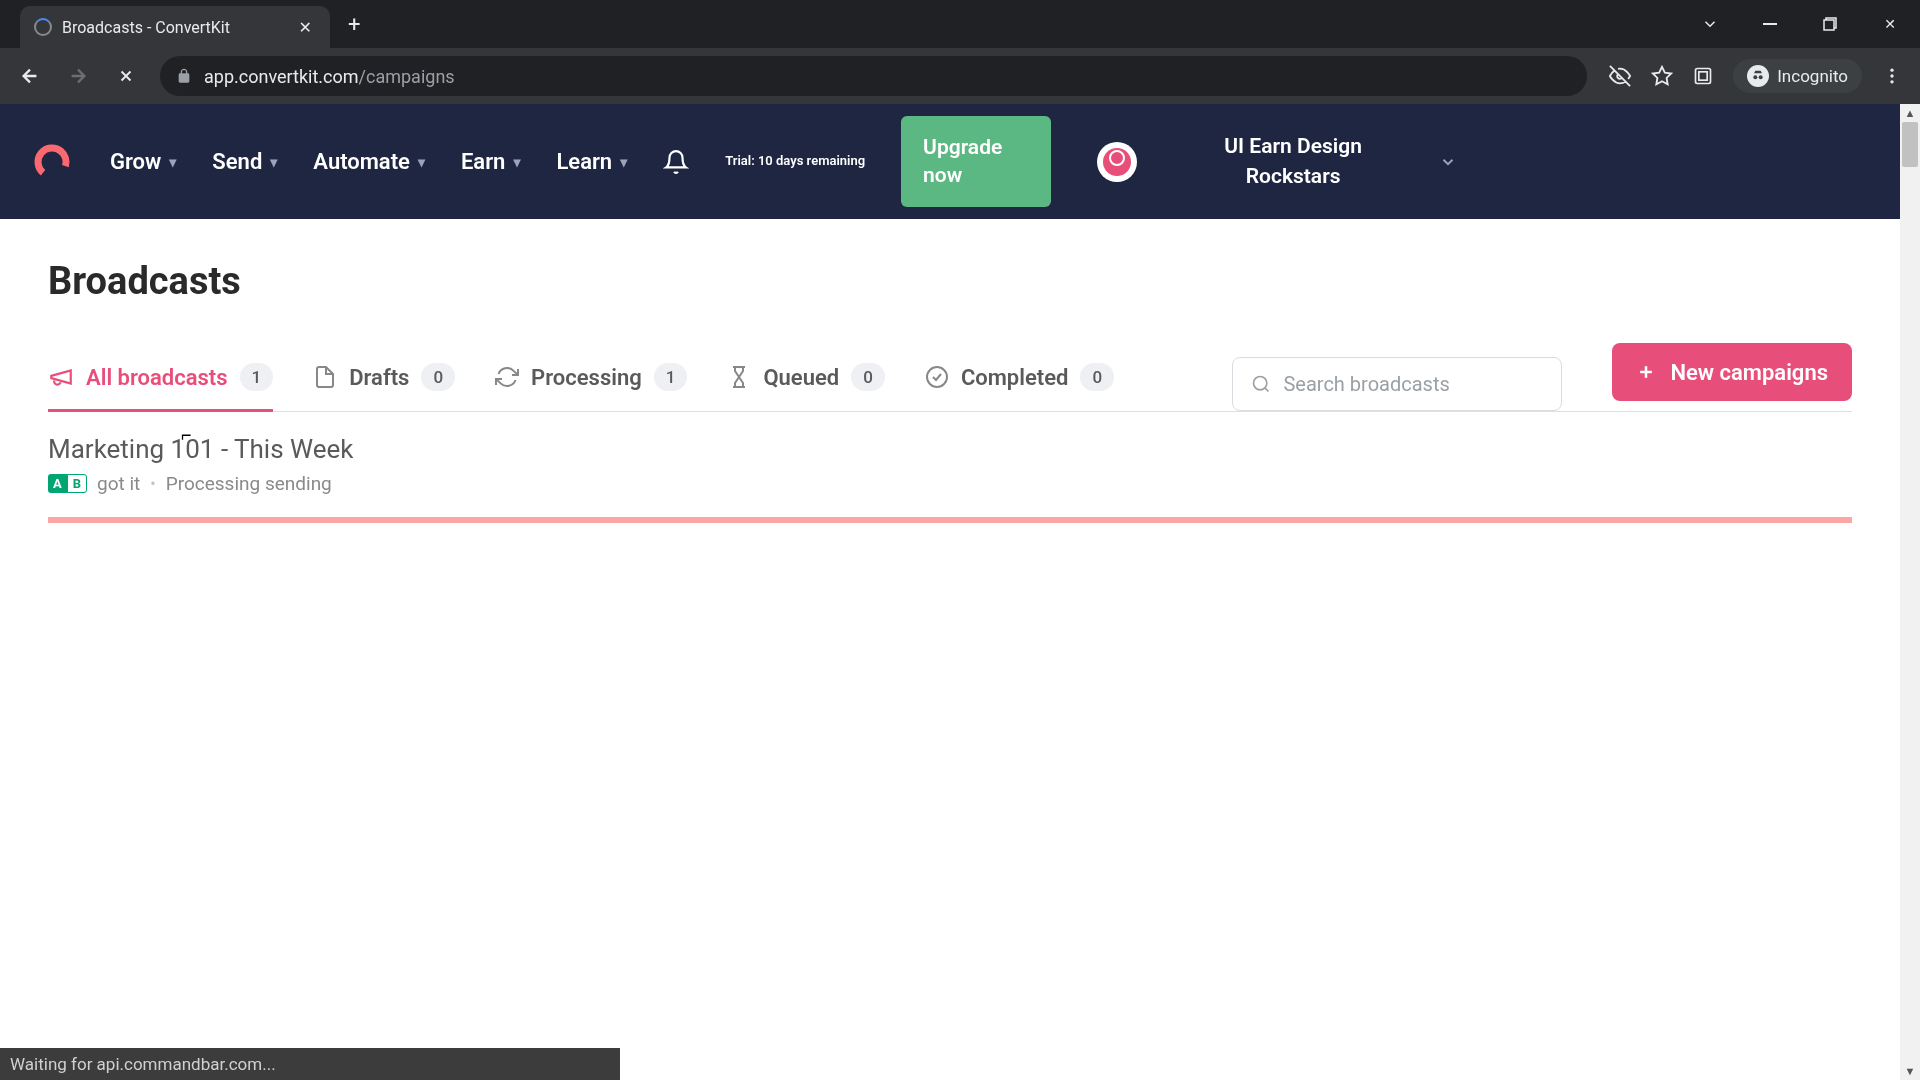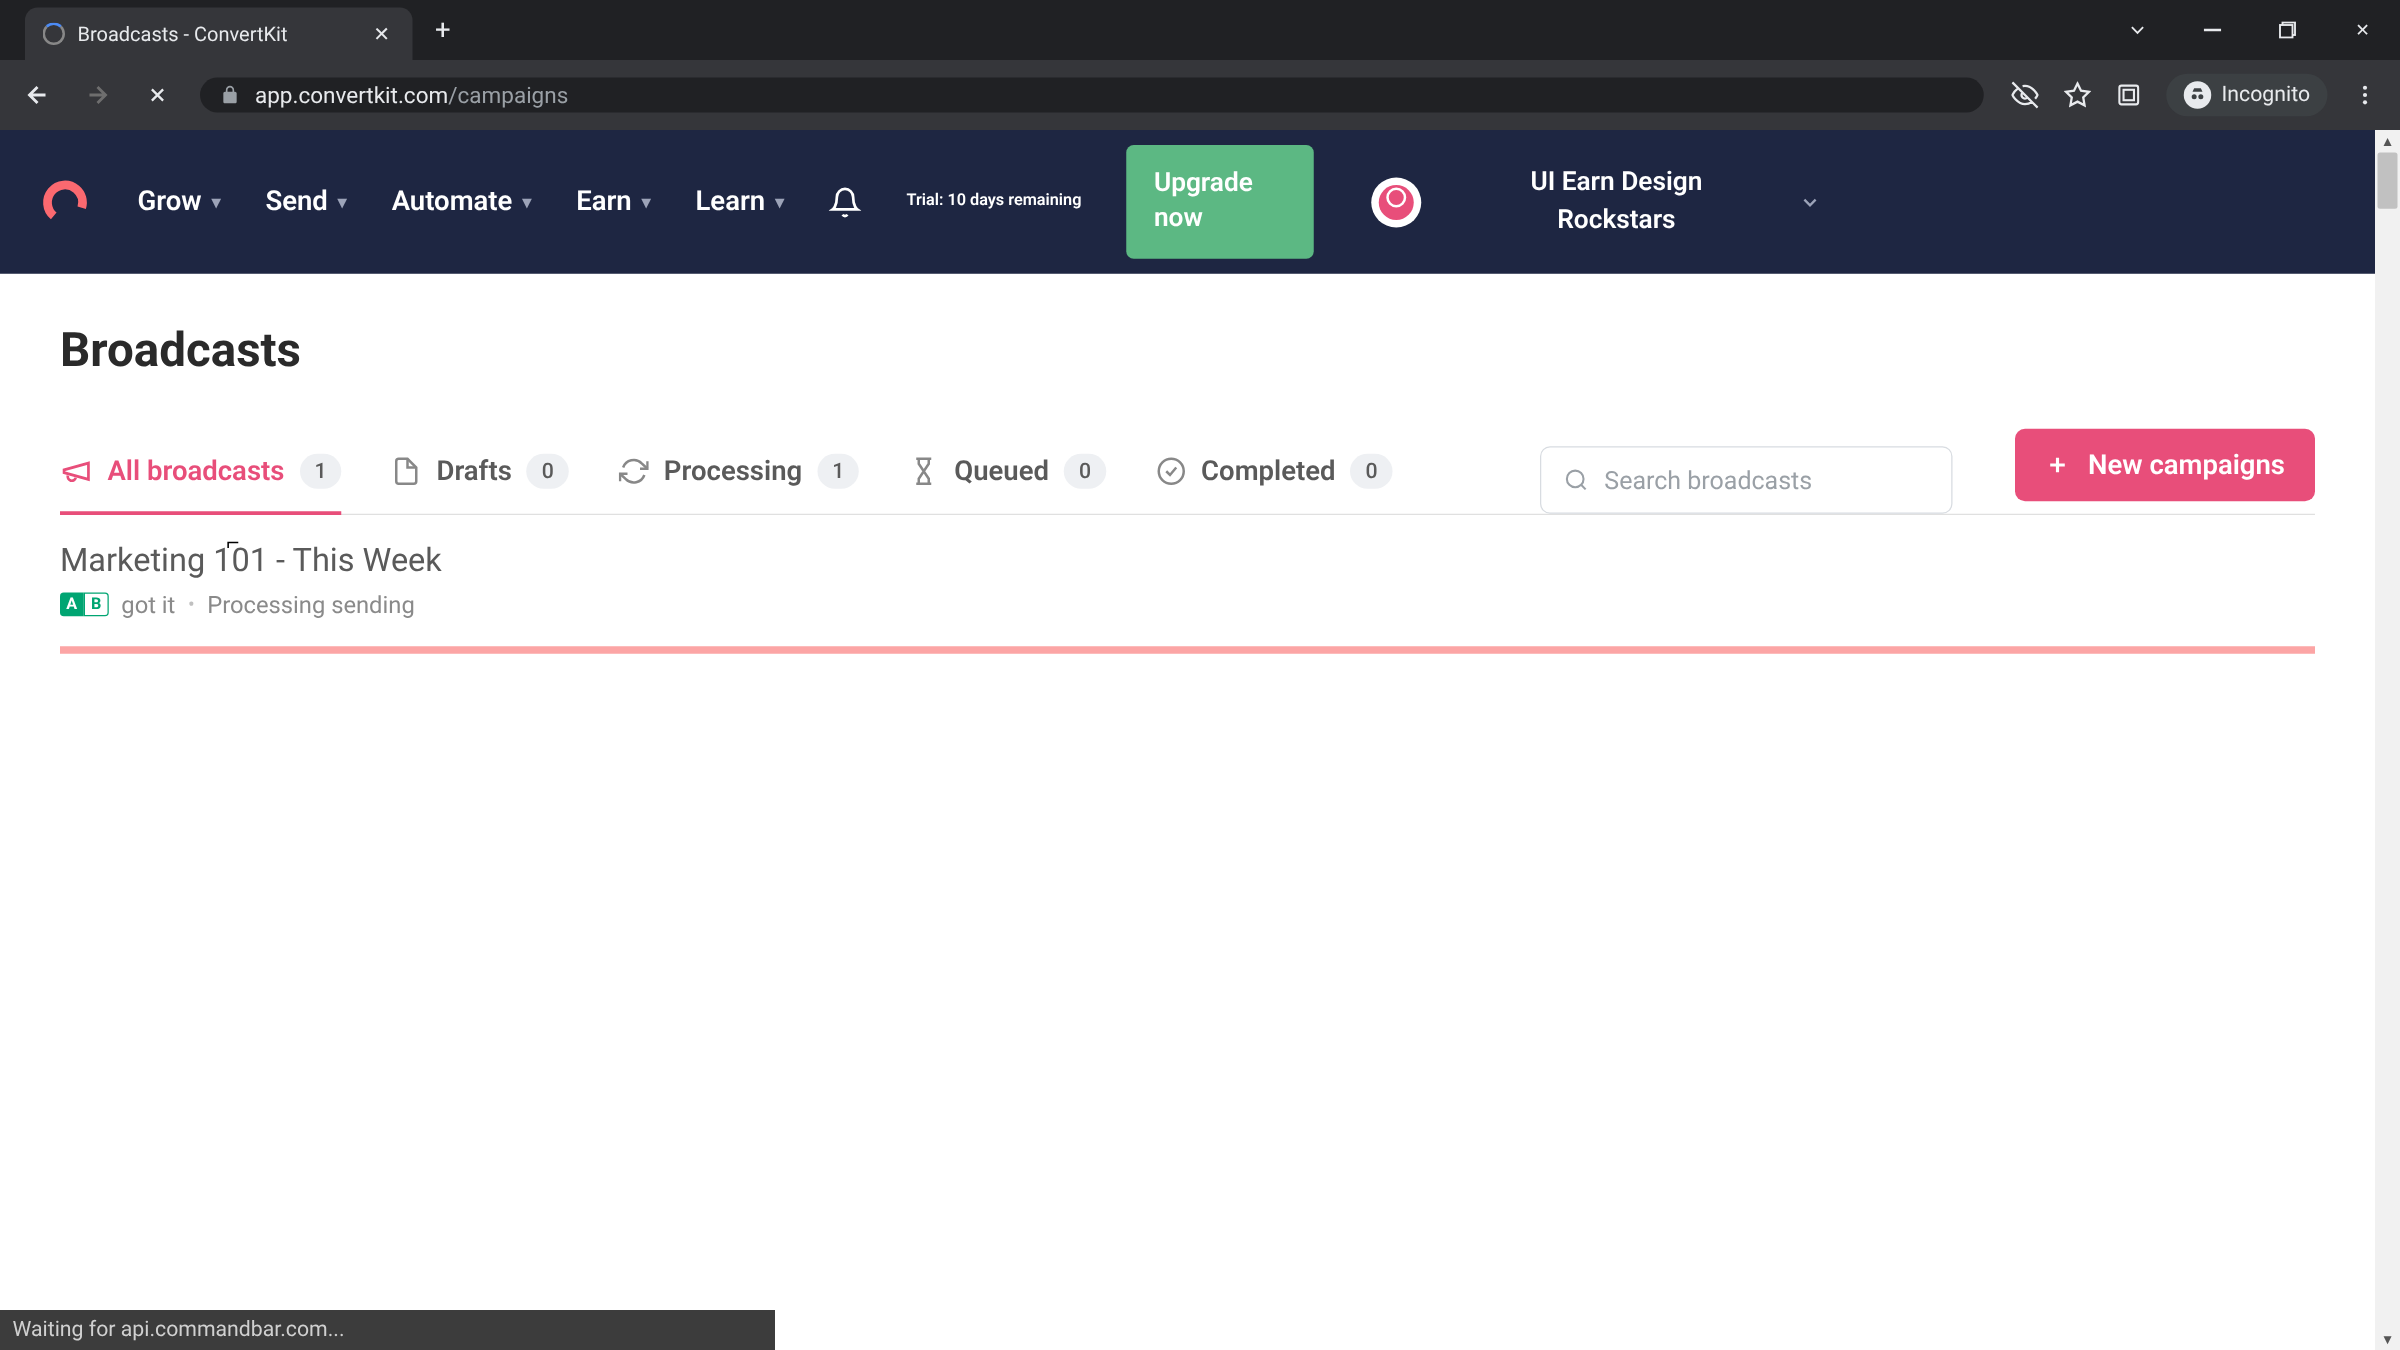--- a/index.html
+++ b/index.html
@@ -11,21 +11,21 @@
     .tab-favicon { width: 18px; height: 18px; border: 2px solid #888; border-top-color: #4c8bf5; border-radius: 50%; }
     .tab-title { color: #e8eaed; font-size: 16px; flex: 1; }
     .tab-close { color: #e8eaed; font-size: 16px; cursor: pointer; padding: 0 4px; }
     .new-tab { color: #e8eaed; font-size: 22px; padding: 0 18px; align-self: center; cursor: pointer; }
     .window-controls { margin-left: auto; display: flex; gap: 0; align-items: center; height: 100%; }
     .window-controls span { color: #e8eaed; width: 60px; text-align: center; font-size: 14px; cursor: pointer; display: flex; align-items: center; justify-content: center; height: 40px; }
 
     .browser-bar { background: #35363a; height: 56px; display: flex; align-items: center; padding: 0 10px; gap: 8px; }
     .nav-btn { width: 40px; height: 40px; display: flex; align-items: center; justify-content: center; color: #e8eaed; border-radius: 50%; cursor: pointer; }
     .nav-btn.disabled { color: #6e6e6e; }
-    .address-bar { flex: 1; background: #202124; border-radius: 30px; height: 28px; display: flex; align-items: center; padding: 0 16px; gap: 12px; margin: 0 6px; }
+    .address-bar { flex: 1; background: #202124; border-radius: 30px; height: 40px; display: flex; align-items: center; padding: 0 16px; gap: 12px; margin: 0 6px; }
     .lock-icon { color: #9aa0a6; }
     .url-text { color: #e8eaed; font-size: 18px; }
     .url-text .path { color: #9aa0a6; }
     .bar-icons { display: flex; align-items: center; gap: 20px; padding: 0 8px; }
     .bar-icons > * { color: #e8eaed; cursor: pointer; }
     .incognito-badge { background: #3c4043; border-radius: 30px; padding: 6px 14px; display: flex; align-items: center; gap: 8px; color: #e8eaed; font-size: 17px; }
     .incog-icon { width: 22px; height: 22px; background: #e8eaed; border-radius: 50%; display: flex; align-items: center; justify-content: center; color: #3c4043; }
 
     
     .viewport { position: relative; height: 976px; overflow: hidden; }

